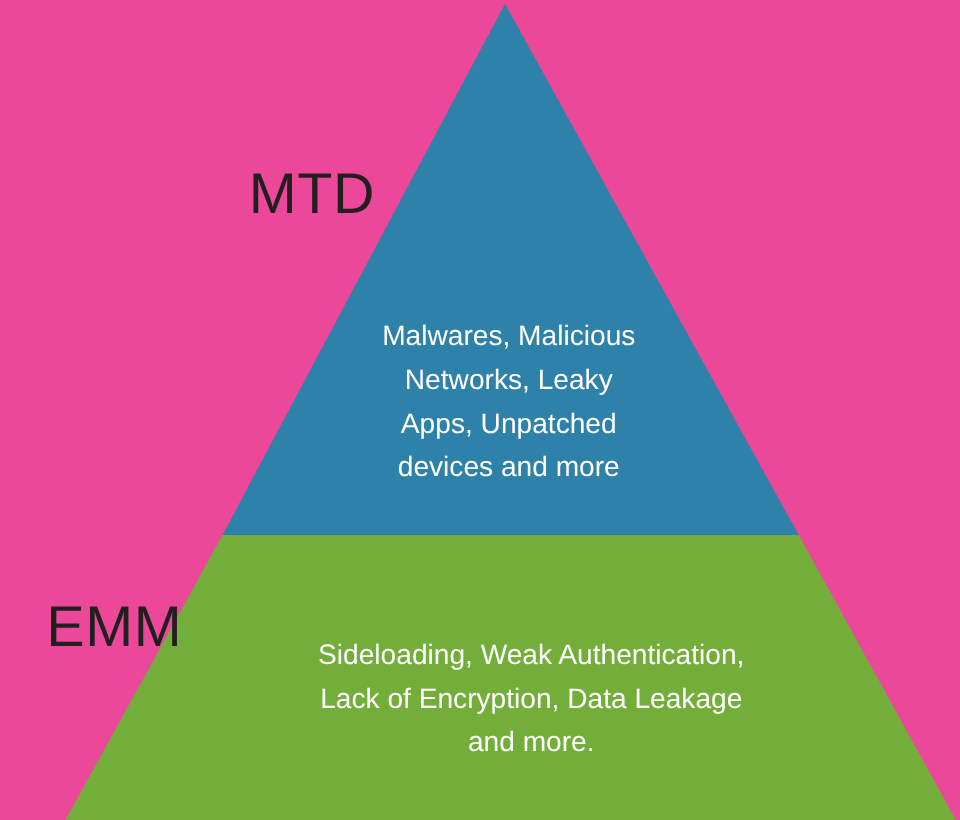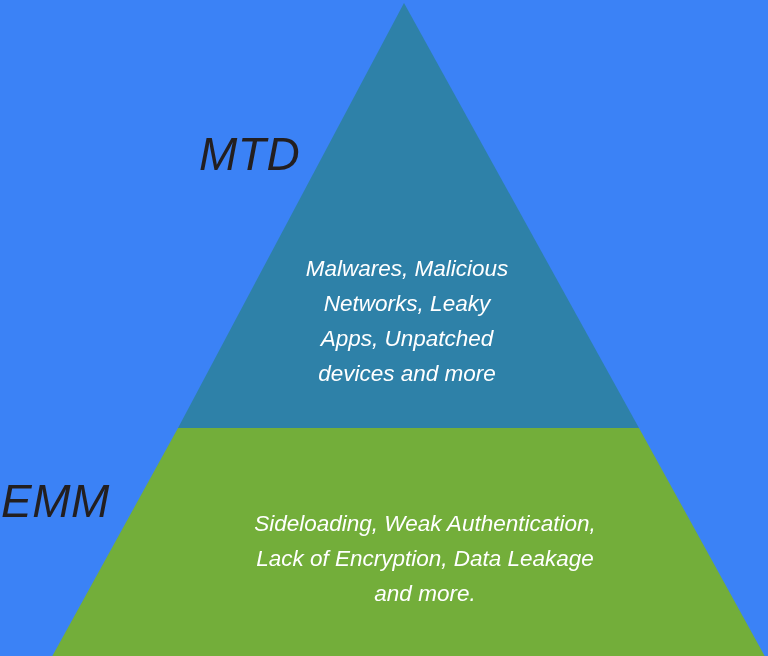--- a/index.html
+++ b/index.html
@@ -63,30 +63,30 @@
     top: 506px;
     width: 850px;
   }
   .tier-text span {
     display: block;
   }
 </style>
 </head>
 <body>
 
-<div id="canvas" style="background: #3b82f6; font-style: italic;">
+<div id="canvas" style="background: #ec4899;">
 
   <svg id="pyramid-svg" viewBox="0 0 768 656" preserveAspectRatio="none">
     <polygon id="tier-top-shape" points="404,3 639,428 178,428" fill="#2e81a8"></polygon>
     <polygon id="tier-bottom-shape" points="178,428 639,428 790,702 27,702" fill="#73ae3a"></polygon>
   </svg>
 
   <div class="side-label" id="mtd-label" style="color: rgb(35, 31, 32);">MTD</div>
 
-  <div class="side-label" id="emm-label" style="color: rgb(35, 31, 32);">EMM</div>
+  <div class="side-label" id="emm-label" style="color: rgb(35, 31, 32); padding-left: 36px;">EMM</div>
 
   <div class="tier-text" id="mtd-text" style="color: rgb(255, 255, 255);">
     <span>Malwares, Malicious</span>
     <span>Networks, Leaky</span>
     <span>Apps, Unpatched</span>
     <span>devices and more</span>
   </div>
 
   <div class="tier-text" id="emm-text" style="color: rgb(255, 255, 255);">
     <span>Sideloading, Weak Authentication,</span>

